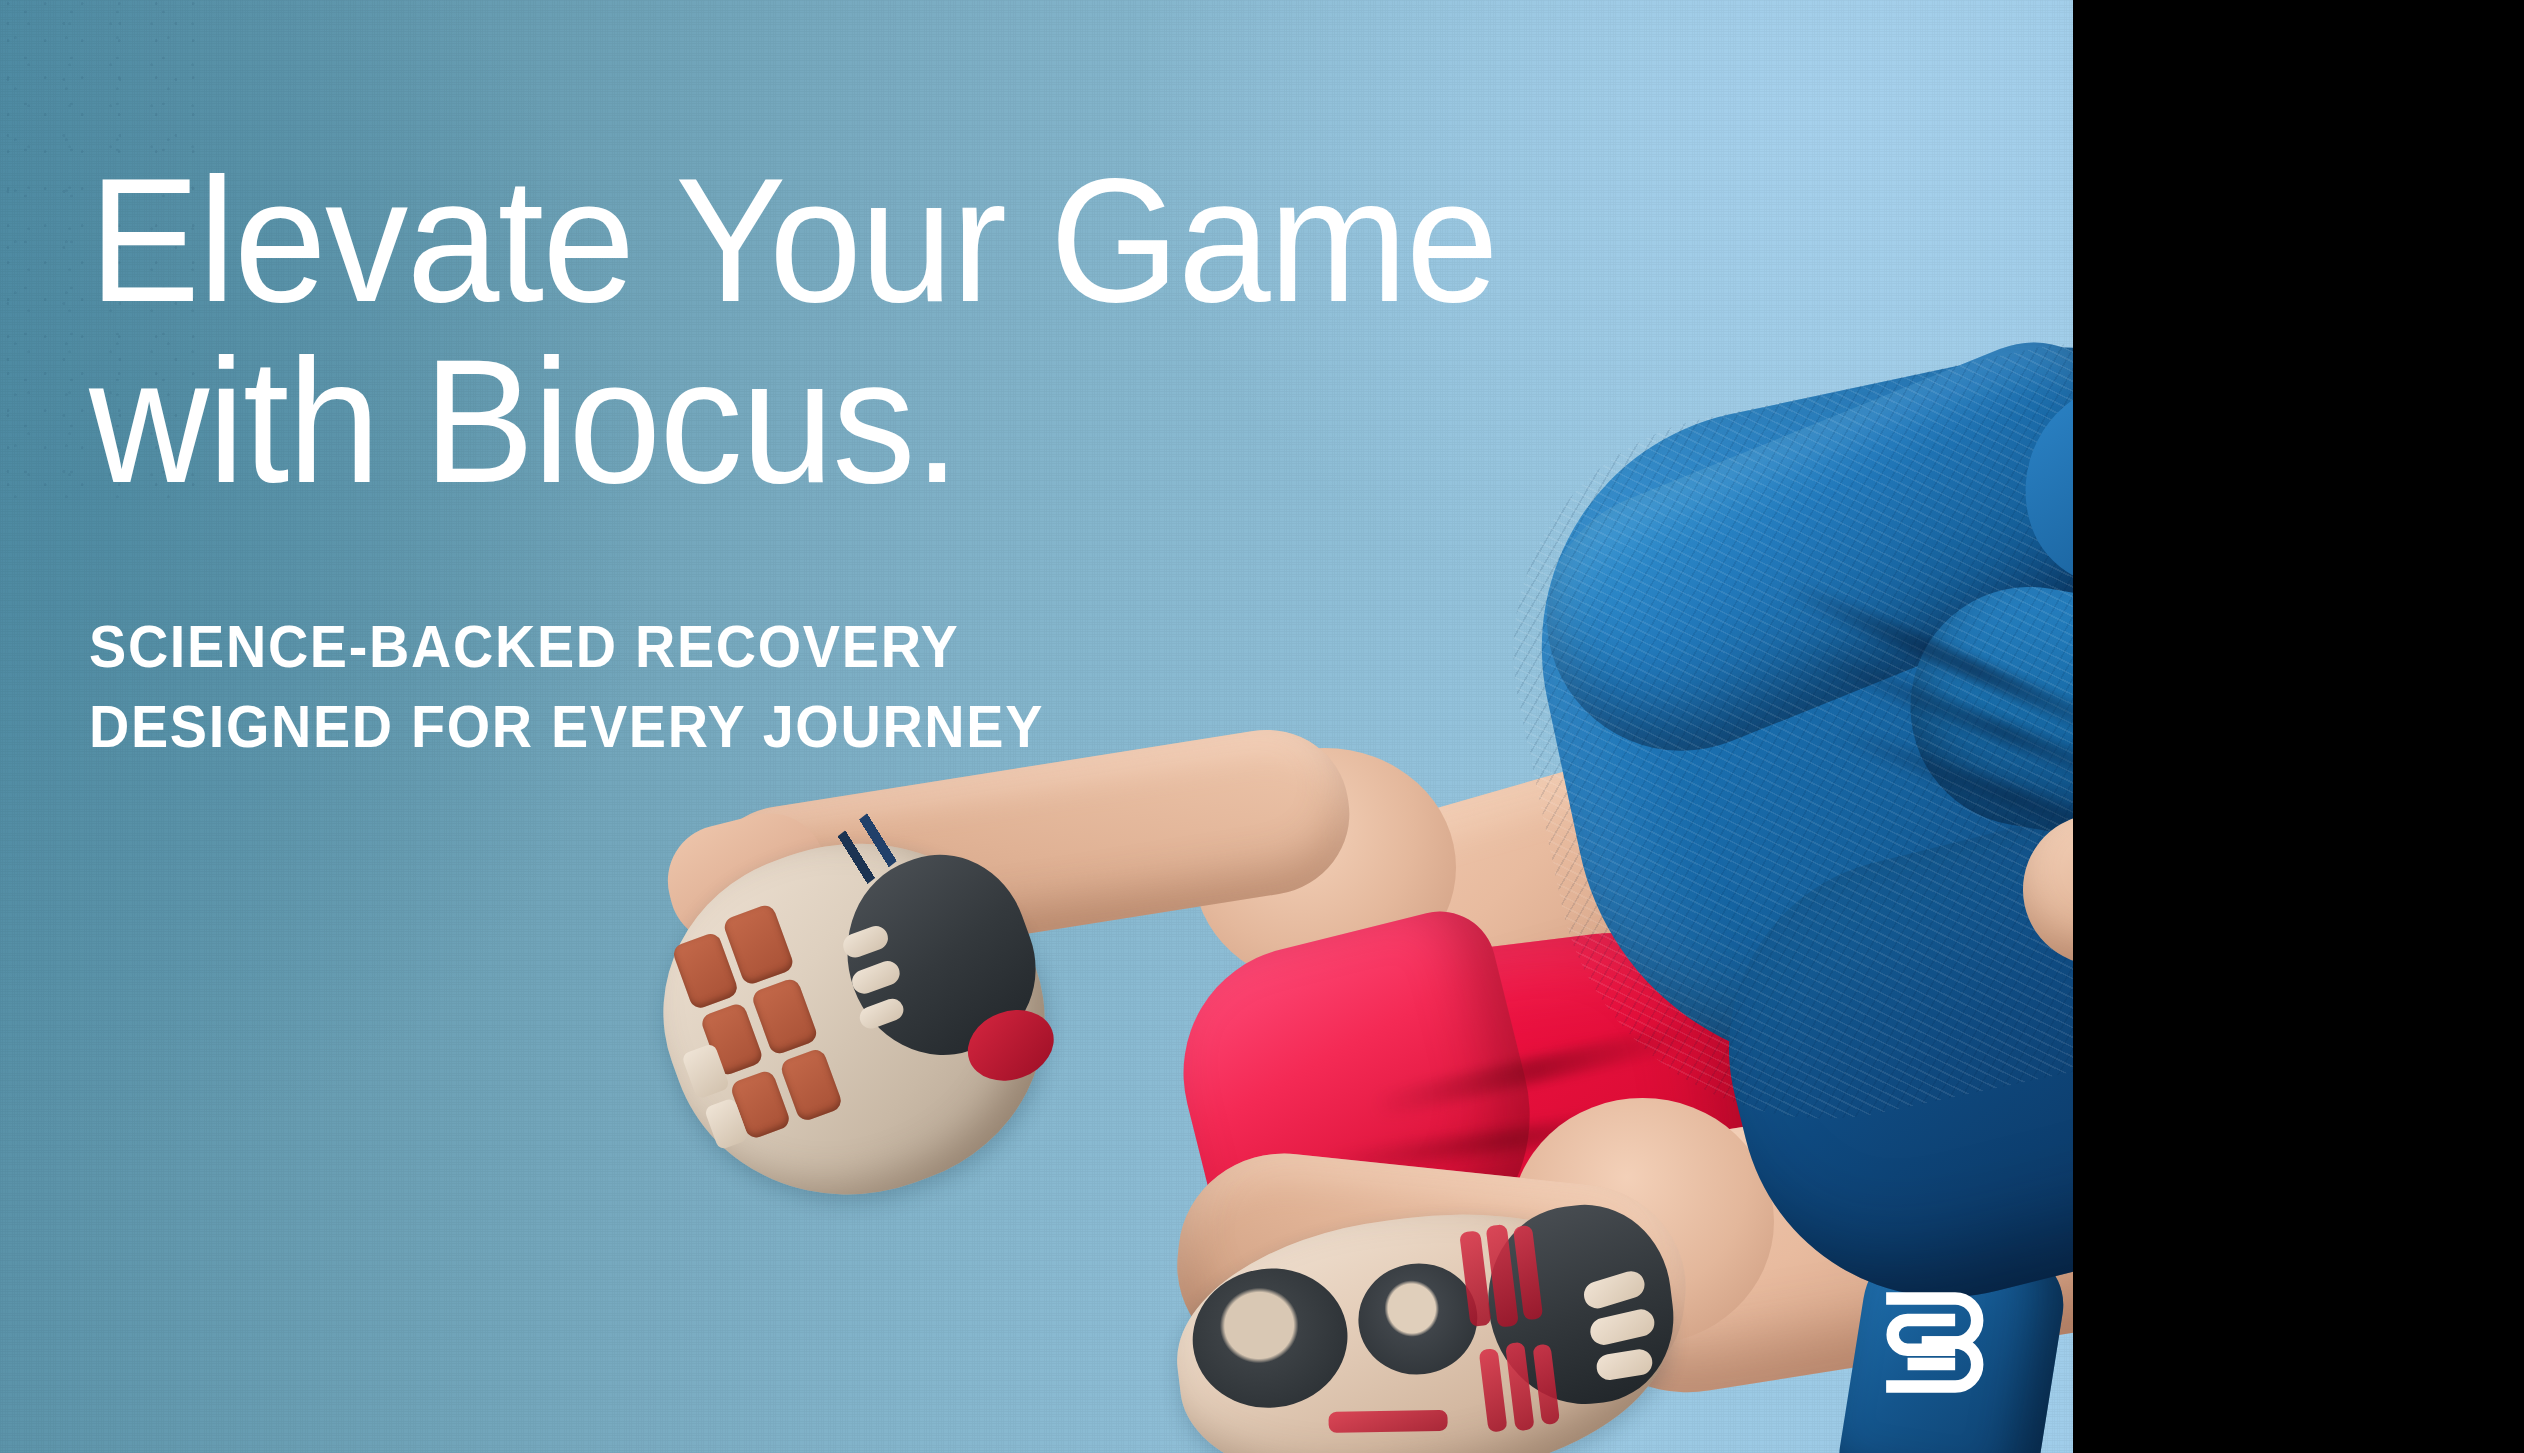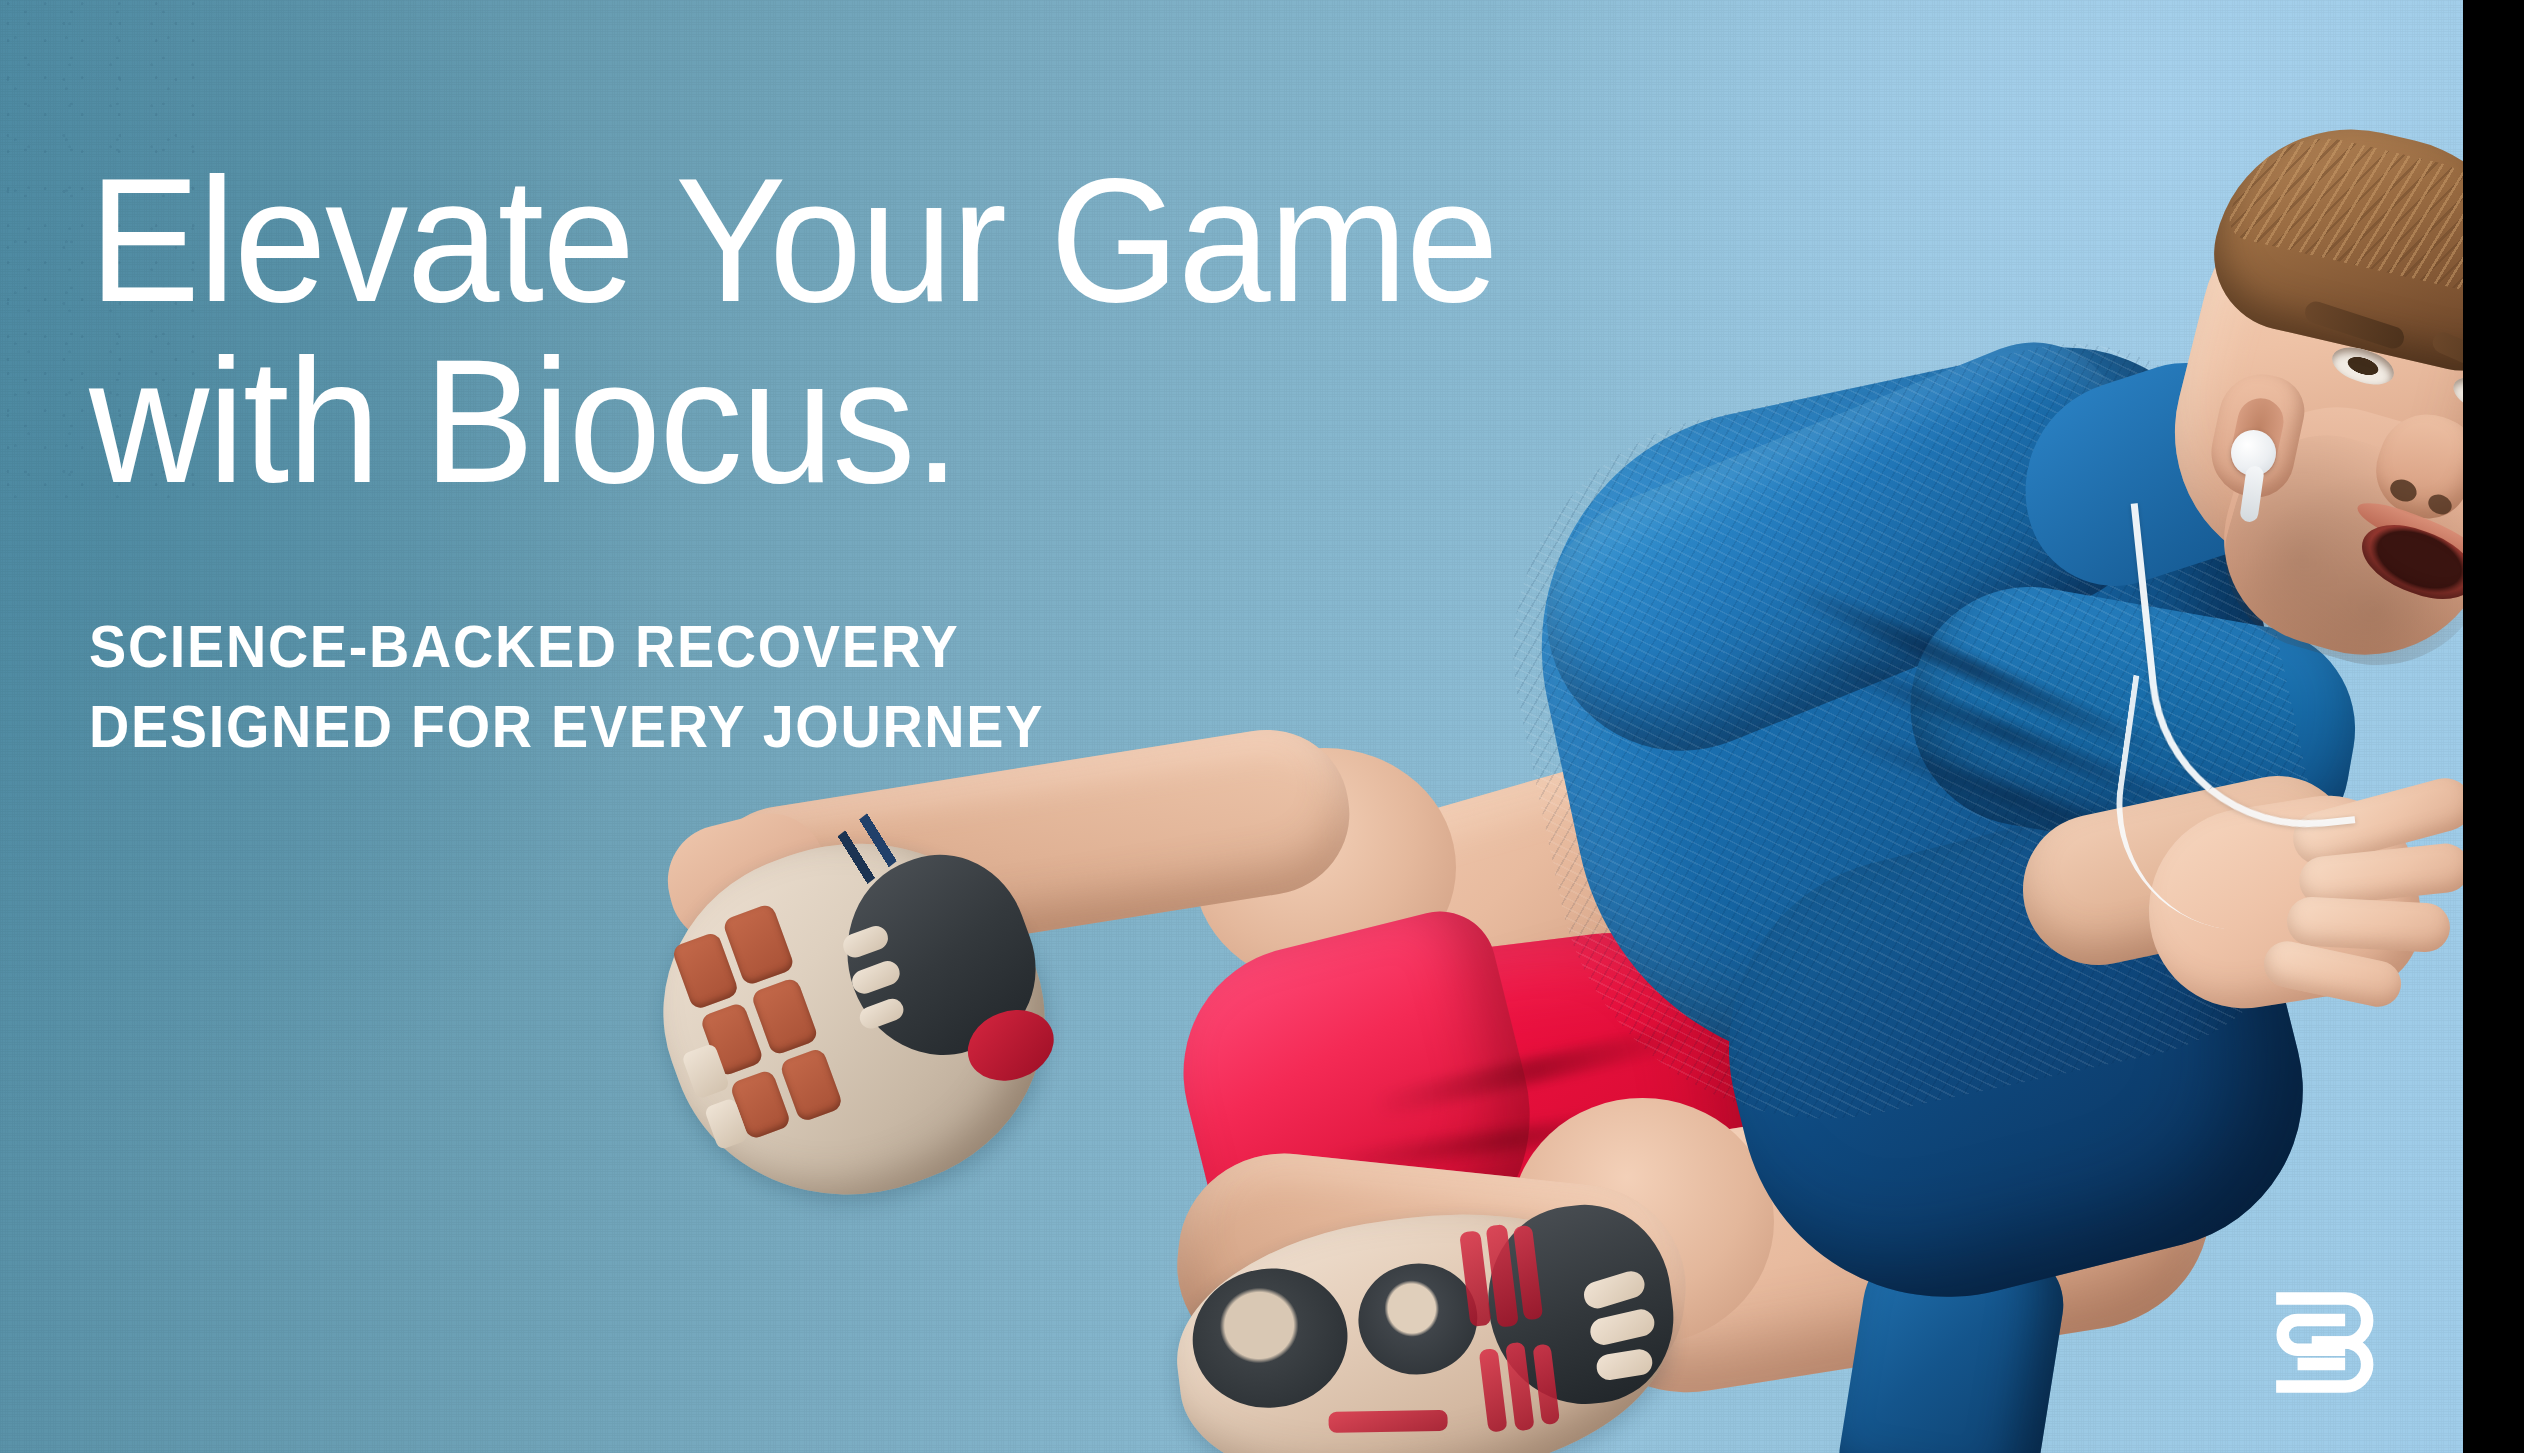--- a/index.html
+++ b/index.html
@@ -3,21 +3,21 @@
 <meta charset="utf-8">
 <title>Biocus Hero Banner</title>
 <style>
   html, body {
     margin: 0;
     padding: 0;
     background: #000;
   }
   #banner {
     position: relative;
-    width: 2463px;
+    width: 2073px;
     height: 1453px;
     overflow: hidden;
     font-family: "Liberation Sans", sans-serif;
     background: #5b92a8;
   }
 
   
   .sky {
     position: absolute;
     inset: 0;

